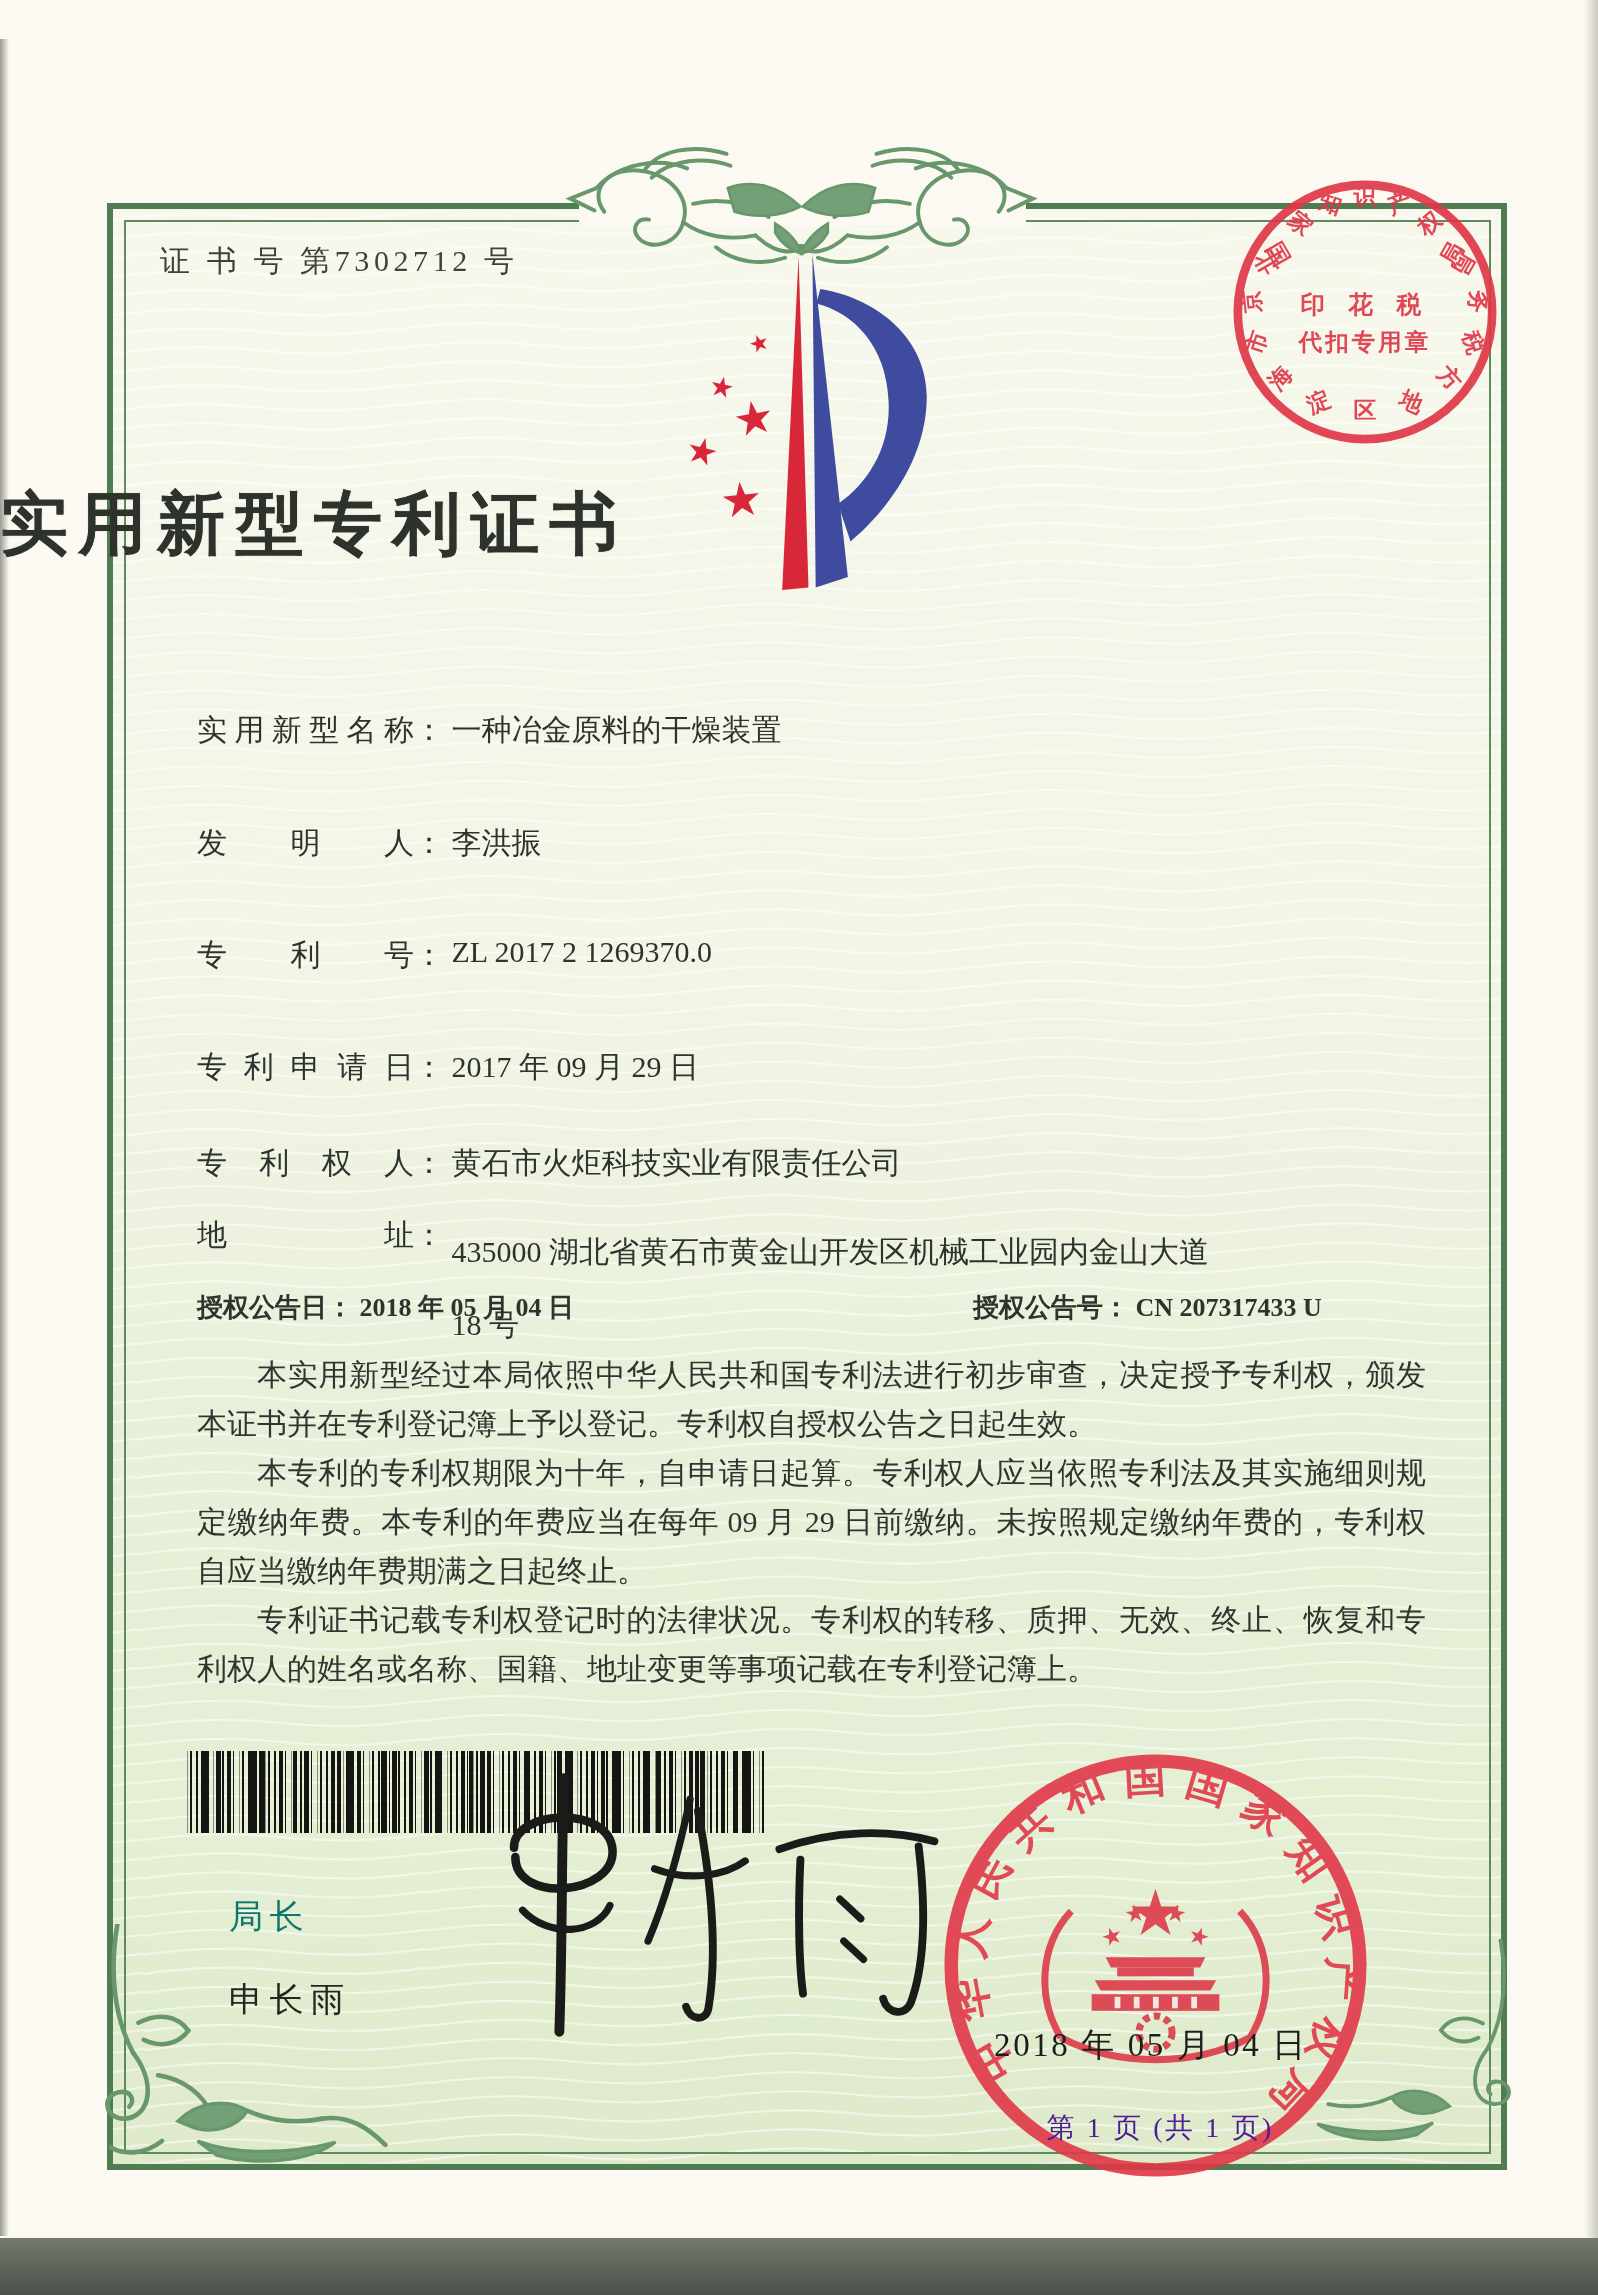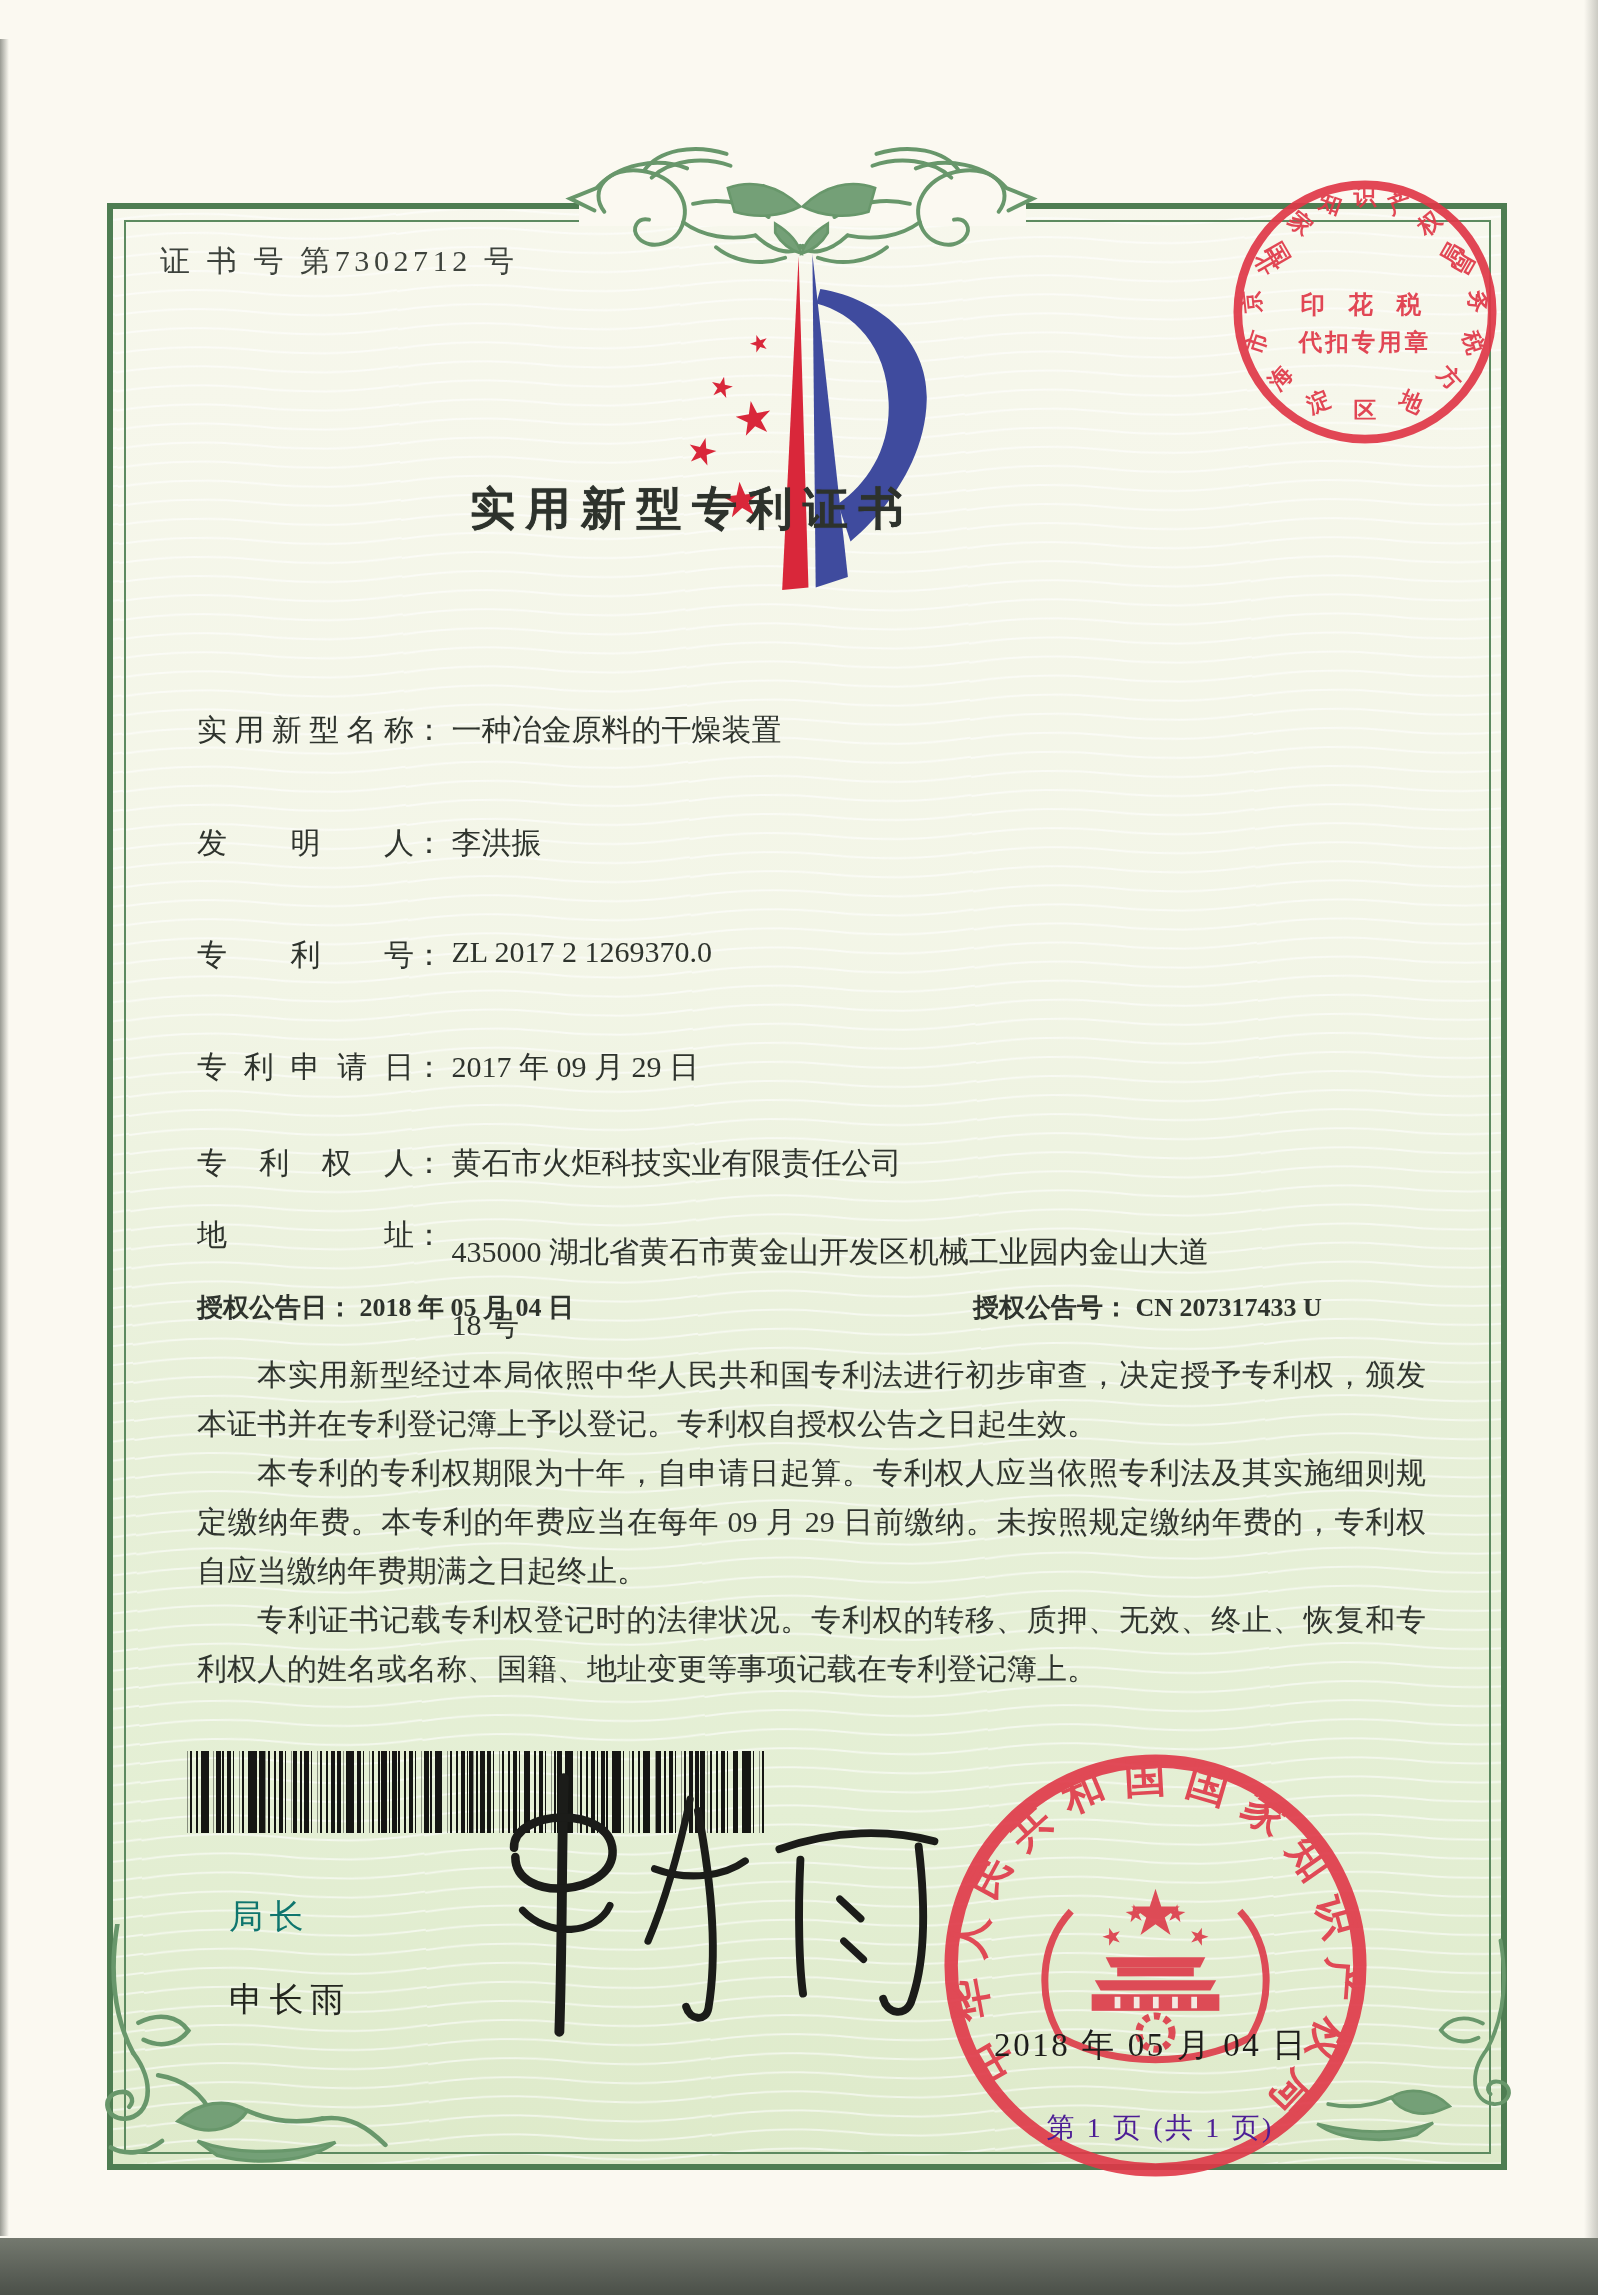--- a/index.html
+++ b/index.html
@@ -17,21 +17,21 @@
                border:6px solid #4e7d52;box-sizing:border-box;}
   .frame-inner{position:absolute;left:10.5px;top:10.5px;right:10.5px;bottom:10.5px;
                border:2px solid #5d8a60;}
   .paper-area{position:absolute;left:113px;top:209px;width:1388px;height:1955px;overflow:hidden;}
   .paper-tint{position:absolute;left:0;top:0;width:100%;height:100%;
               background:linear-gradient(180deg,rgba(235,242,222,.25) 0%,rgba(233,241,219,.45) 38%,
               rgba(228,238,212,.85) 62%,#e4efd4 82%,#deeaca 100%);}
   .waves{position:absolute;left:0;top:0;width:100%;height:100%;opacity:.6;}
   
   .certno{position:absolute;left:160px;top:241px;font-size:30px;letter-spacing:4.6px;color:#3d423c;}
-  .title{position:absolute;left:0;top:479px;width:1384px;text-align:center;font-size:45px;
+  .title{position:absolute;left:0;top:479px;width:1384px;font-size:68px;
          font-weight:bold;letter-spacing:10.5px;color:#2d322c;text-shadow:0 0 0.7px #2d322c;}
   .frow{position:absolute;left:197px;font-size:30px;white-space:nowrap;}
   .flabel{display:inline-block;width:217px;text-align:justify;text-align-last:justify;vertical-align:top;}
   .fvalue{display:inline-block;vertical-align:top;}
   .fwrap{white-space:normal;width:783px;line-height:73px;}
   .grantrow{position:absolute;left:197px;top:1290px;width:1263px;font-size:26px;white-space:nowrap;font-weight:bold;}
   .grant-right{position:absolute;left:776px;top:0;}
   .paras{position:absolute;left:197px;top:1350px;width:1229px;font-size:30px;line-height:49px;
          text-align:justify;color:#30352f;}
   .paras p{margin:0;text-indent:2em;}

